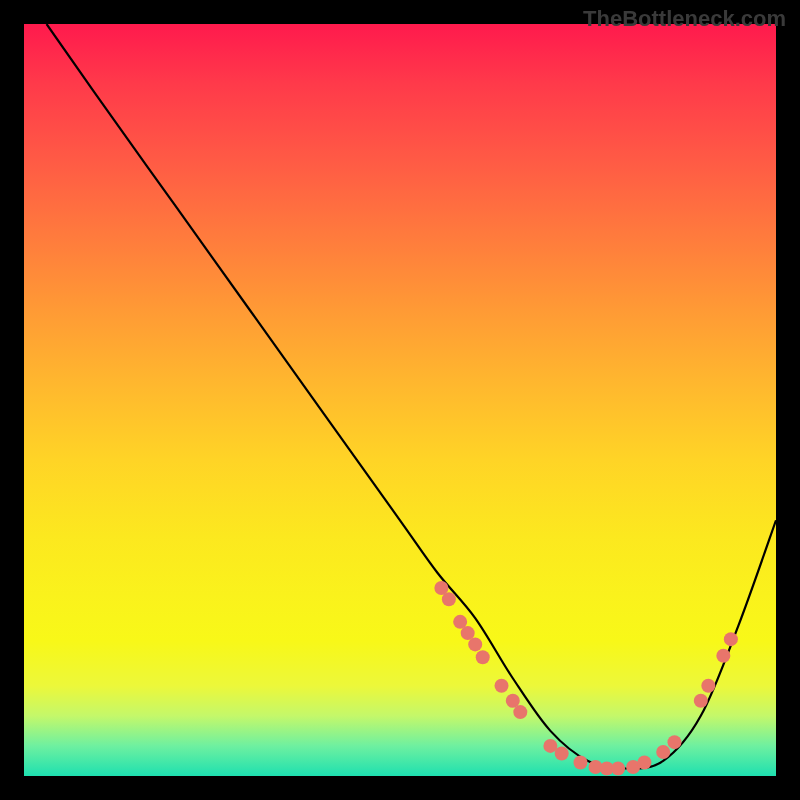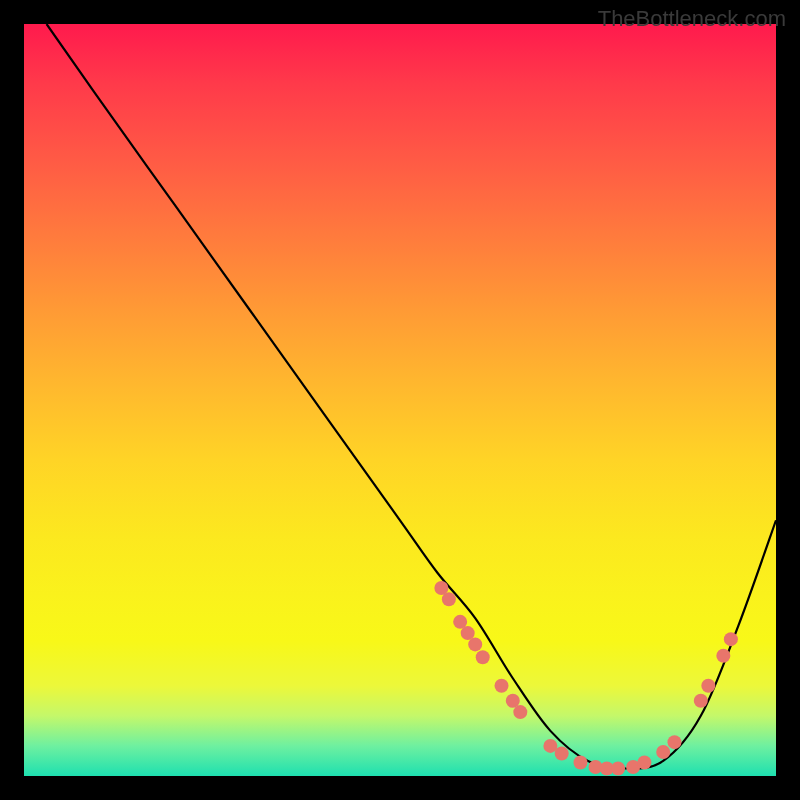--- a/index.html
+++ b/index.html
@@ -1,17 +1,17 @@
 <!DOCTYPE html>
 <html><head>
 <meta charset="utf-8">
 <style>
   * { margin: 0; padding: 0; box-sizing: border-box; }
   body { width: 800px; height: 800px; background: #000; position: relative; font-family: Arial, sans-serif; }
-  .watermark { position: absolute; top: 6px; right: 14px; color: #3a3a3a; font-size: 22px; font-weight: normal; z-index: 10; }
+  .watermark { position: absolute; top: 6px; right: 14px; color: #3a3a3a; font-size: 22px; font-weight: bold; z-index: 10; }
   .plot-area { position: absolute; left: 24px; top: 24px; width: 752px; height: 752px; }
   .gradient-bg { position: absolute; inset: 0; background: linear-gradient(to bottom,
     #ff1a4d 0%,
     #ff3a4a 8%,
     #ff5a45 18%,
     #ff7a3d 28%,
     #ff9a35 38%,
     #ffb82e 48%,
     #ffd426 58%,
     #fce81f 68%,

